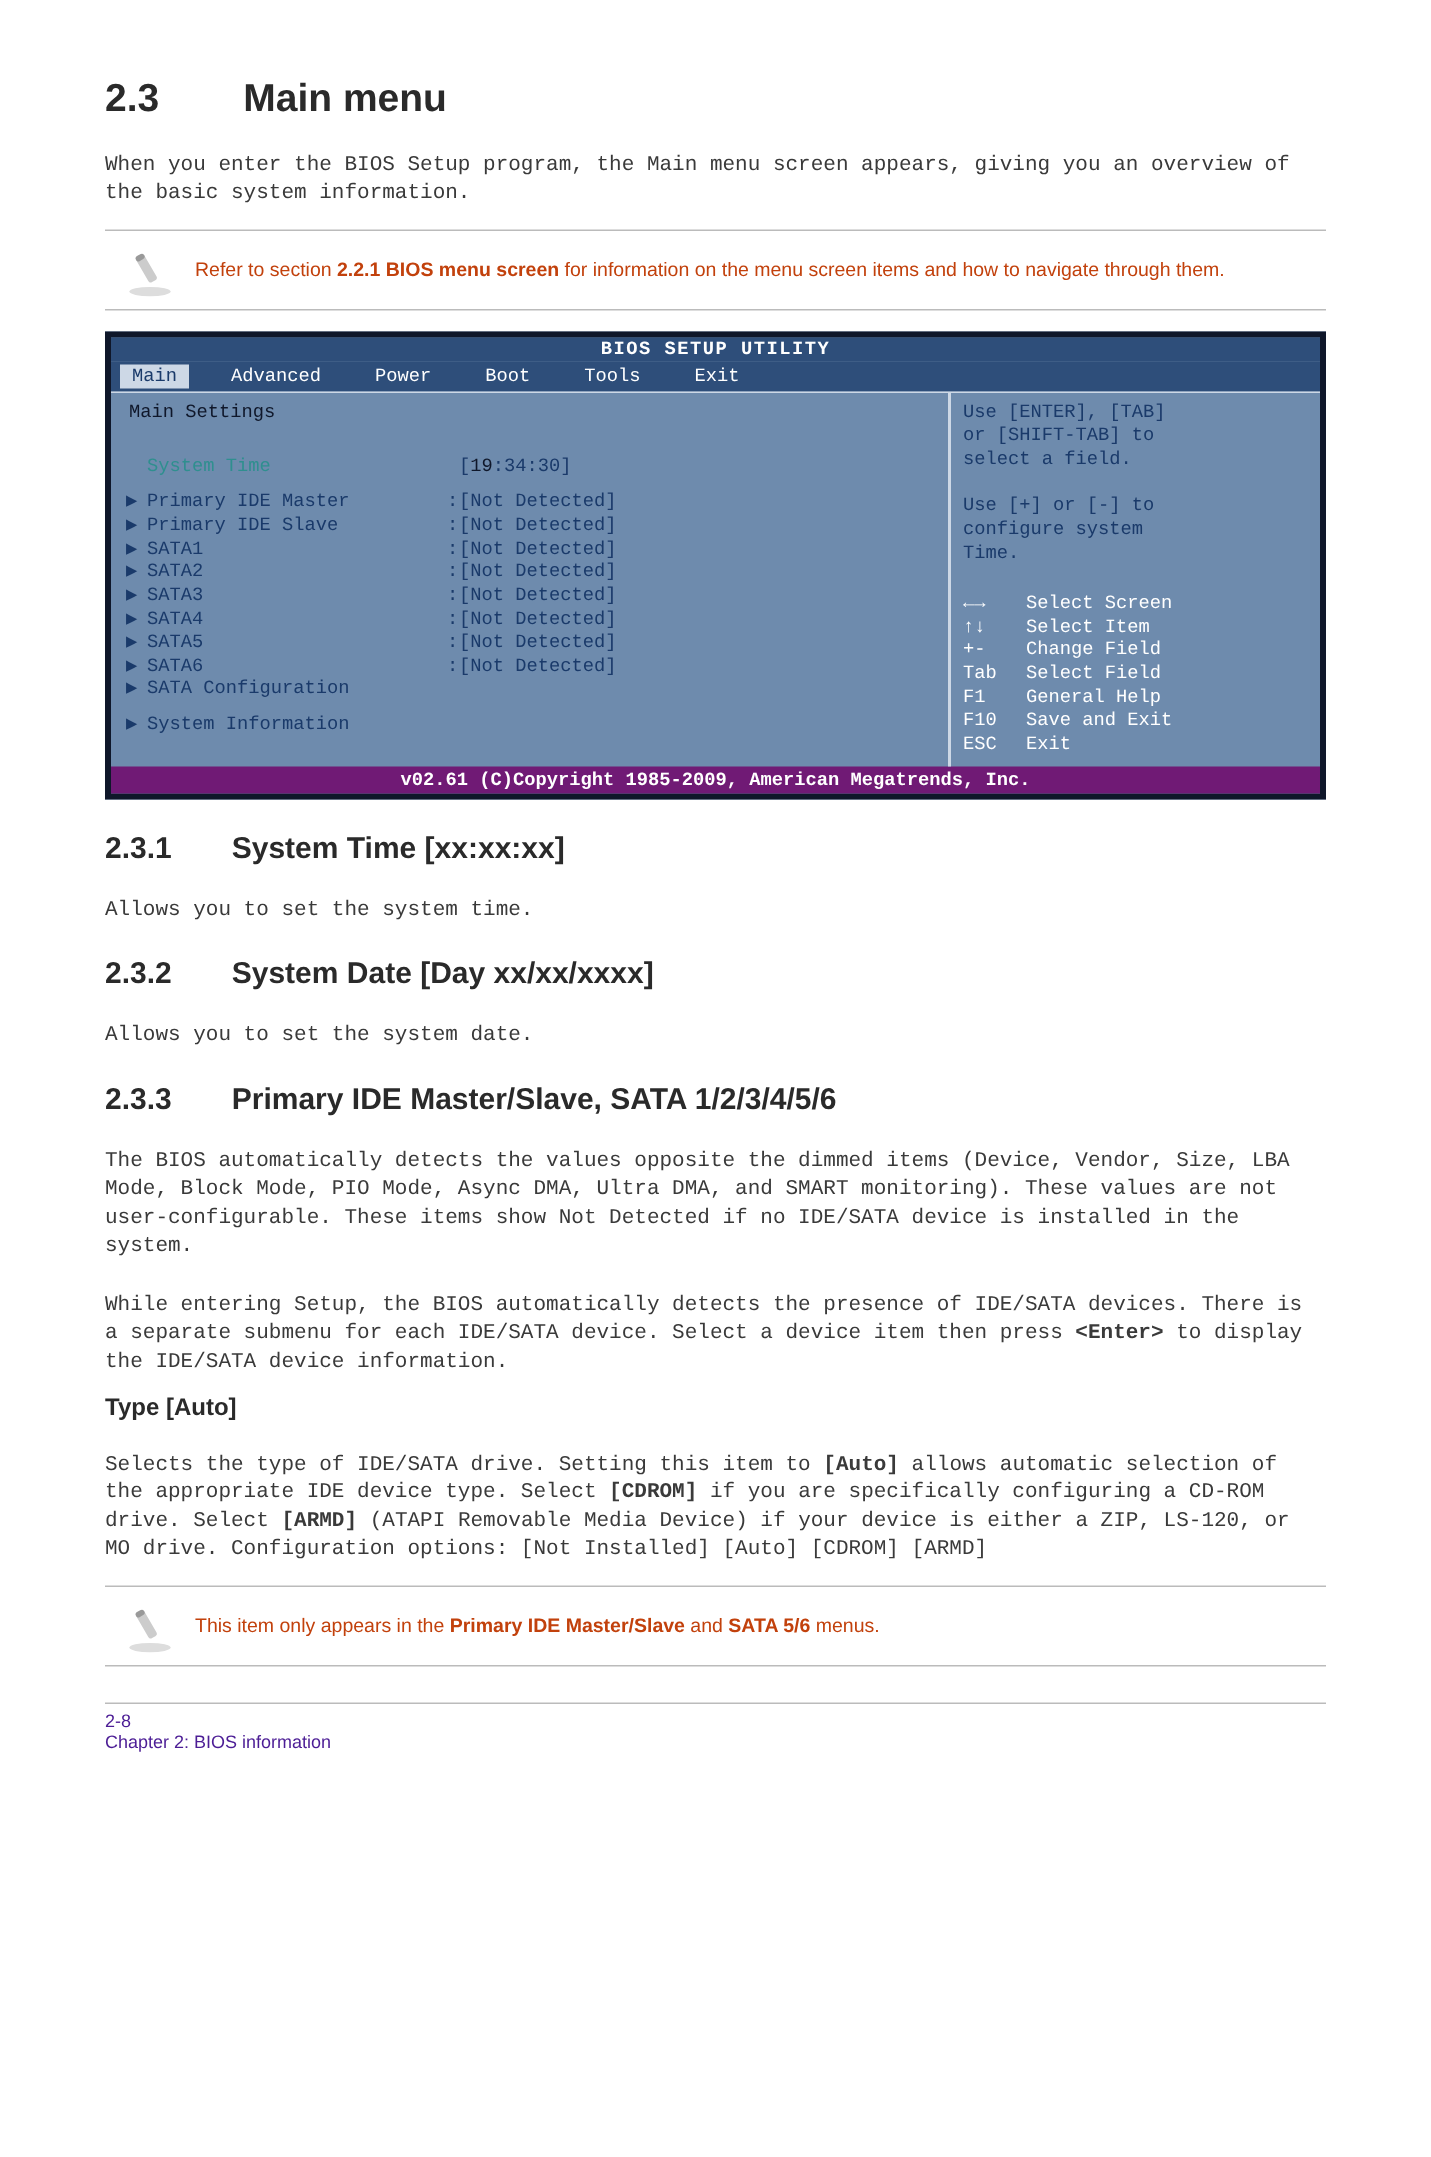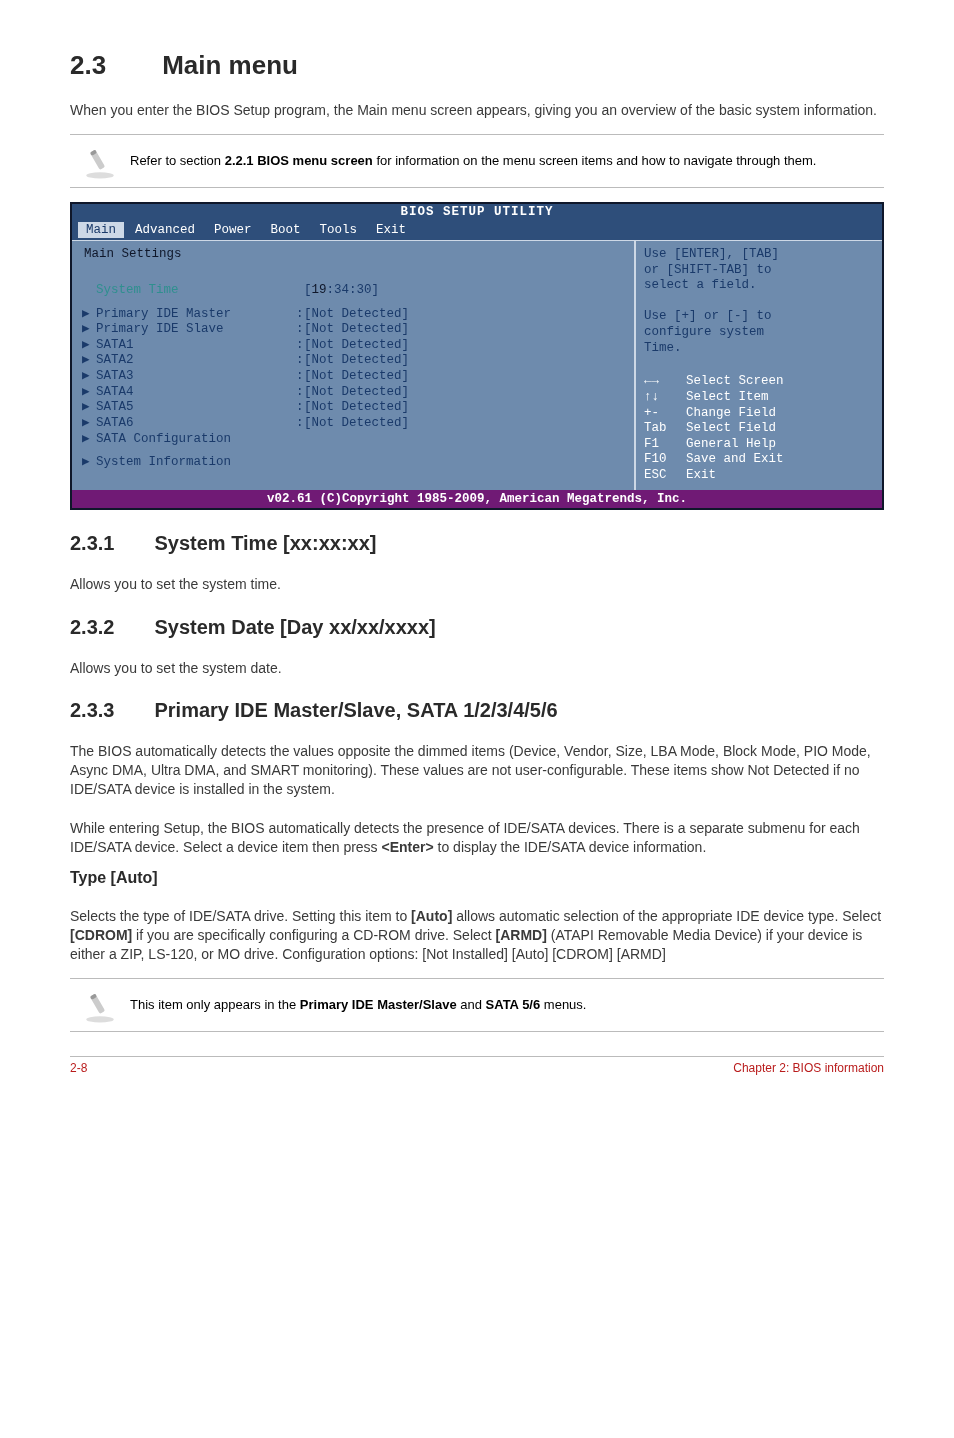--- a/index.html
+++ b/index.html
@@ -35,20 +35,21 @@
     font-size: 16px;
     font-weight: bold;
     margin: 12px 0 6px 0;
     color: #2a2a2a;
   }
   p {
     font-size: 14px;
     line-height: 1.35;
     margin: 20px 0 10px 0;
     color: #3a3a3a;
+    font-family: Liberation Mono, monospace;
   }
   .note-box {
     border-top: 1px solid #bbb;
     border-bottom: 1px solid #bbb;
     display: flex;
     align-items: center;
     margin: 14px 0;
     padding: 6px 0;
   }
   .note-box .icon {
@@ -58,47 +59,47 @@
     align-items: center;
     justify-content: center;
   }
   .note-box .icon svg {
     width: 40px;
     height: 40px;
   }
   .note-box .text {
     font-size: 13px;
     line-height: 1.35;
-    color: #000000;
+    color: #c2410c;
   }
 
   
   .bios-frame {
-    border: 2px solid #0f172a;
+    border: 4px solid #0f172a;
     background: #6e8bad;
     font-family: "Courier New", monospace;
     font-size: 12.5px;
     color: #fff;
     margin: 10px 0 8px 0;
     position: relative;
   }
   .bios-title-bar {
     background: #2e4e7a;
     color: #fff;
     text-align: center;
     font-weight: bold;
     padding: 1px 0;
     letter-spacing: 1px;
   }
   .bios-menu-bar {
     background: #2e4e7a;
     color: #fff;
     padding: 2px 6px;
     display: flex;
-    gap: 3px;
+    gap: 20px;
   }
   .bios-menu-bar span {
     padding: 1px 8px;
   }
   .bios-menu-bar .active {
     background: #cdd8e6;
     color: #1a3a6a;
   }
   .bios-body {
     display: flex;
@@ -168,21 +169,22 @@
     font-weight: bold;
   }
 
   .page-footer {
     border-top: 1px solid #bbb;
     margin-top: 24px;
     padding-top: 4px;
     display: flex;
     justify-content: space-between;
     font-size: 12px;
-    color: #b91c1c;
+    color: #4c1d95;
+    flex-direction: column;
   }
 </style>
 </head>
 <body>
 
 <div class="page">
 
   <h1><span class="num">2.3</span><span>Main menu</span></h1>
   <p>When you enter the BIOS Setup program, the Main menu screen appears, giving you an overview of the basic system information.</p>
 

